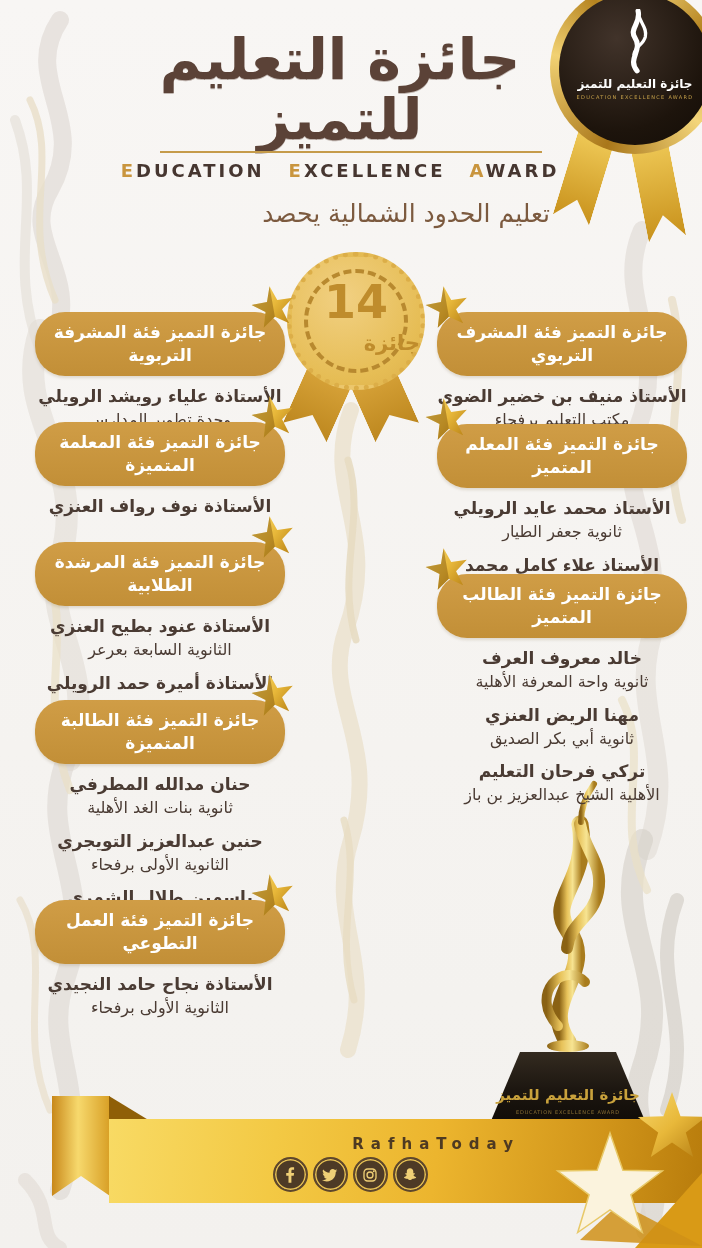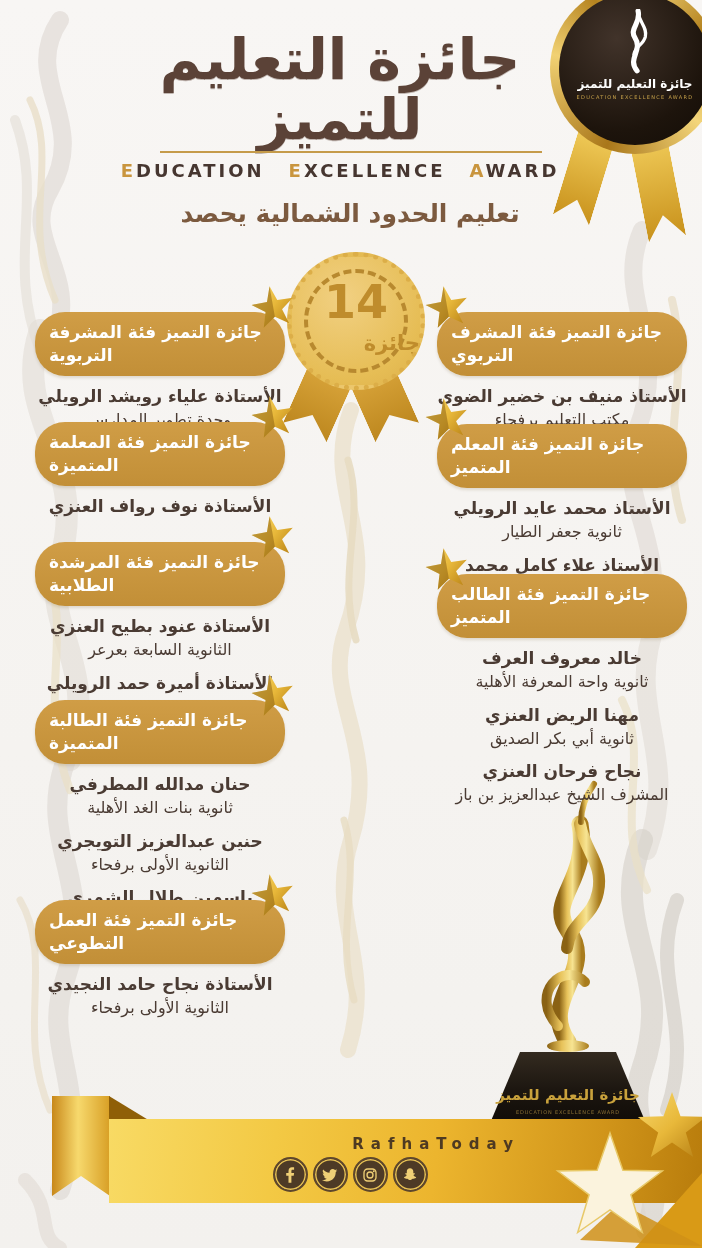--- a/index.html
+++ b/index.html
@@ -28,40 +28,40 @@
   .badge-ribbon.r{right:26px;top:130px;height:110px;transform:rotate(-11deg)}
   
   .title-ar{position:absolute;top:30px;left:80px;width:520px;text-align:center;z-index:2;
     font-size:57px;font-weight:bold;color:#5b4237;direction:rtl;line-height:1.05;
     text-shadow:0 1px 0 rgba(91,66,55,.35);}
   .title-line{position:absolute;top:151px;left:160px;width:382px;height:2px;background:#c59b4a;z-index:2}
   .title-en{position:absolute;top:160px;left:70px;width:540px;text-align:center;z-index:2;
     font-size:18px;font-weight:bold;letter-spacing:3px;color:#463630;white-space:nowrap}
   .en-word{margin:0 12px}
   .gold-init{color:#c9953e}
-  .subtitle{position:absolute;top:199px;left:150px;width:400px;text-align:center;z-index:2;
-    font-size:25px;font-weight:bold;color:#7c5a3f;direction:rtl}
+  .subtitle{position:absolute;top:199px;left:150px;width:400px;z-index:2;
+    font-size:25px;font-weight:normal;color:#7c5a3f;direction:rtl}
   
   .medal{position:absolute;left:281px;top:252px;width:140px;height:195px;z-index:2}
   .medal-ribbon{position:absolute;width:48px;height:80px;top:104px;
     background:linear-gradient(180deg,#dfab41,#bd871e);
     clip-path:polygon(0 0,100% 0,100% 100%,50% 76%,0 100%);z-index:1}
   .medal-ribbon.l{left:16px;transform:rotate(24deg)}
   .medal-ribbon.r{right:16px;transform:rotate(-24deg)}
   .medal-disc{position:absolute;left:0;top:0;width:128px;height:128px;margin:0 6px;border-radius:50%;
     border:5px dotted #dcae48;background:radial-gradient(circle at 40% 32%,#f1d082,#e6bd55 70%,#ddb04a);z-index:2}
   .medal-laurel{position:absolute;inset:12px;border:4px dashed #b8892f;border-radius:50%}
   .medal-num{position:absolute;top:22px;width:100%;text-align:center;
     font-size:46px;font-weight:bold;color:#bf8c2c;line-height:1}
   .medal-word{position:absolute;top:74px;width:100%;
     font-size:21px;font-weight:bold;color:#bf8c2c;direction:rtl}
   
   .category{position:absolute;width:250px;z-index:3}
   .banner{position:relative;background:linear-gradient(180deg,#d09d46,#c28f37);color:#ffffff;
-    font-weight:bold;font-size:17px;text-align:left;border-radius:30px;
+    font-weight:bold;font-size:17px;text-align:center;border-radius:30px;
     padding:9px 14px;line-height:1.35;direction:rtl;box-shadow:0 2px 3px rgba(90,60,10,.15);z-index:2}
   .cat-star{position:absolute;top:-30px;width:48px;height:48px;z-index:3}
   .cat-star svg{transform:rotate(-10deg)}
   .col-left .cat-star{right:-12px}
   .col-right .cat-star{left:-14px}
   .winners{margin-top:9px;direction:rtl}
   .winner{text-align:center;margin-bottom:11px;color:#4a3b33}
   .wname{font-weight:bold;font-size:17px;line-height:1.35}
   .wschool{font-size:16px;margin-top:2px;line-height:1.3}
   
@@ -306,22 +306,22 @@
     <div class="winners">
       <div class="winner">
         <div class="wname">خالد معروف العرف</div>
         <div class="wschool">ثانوية واحة المعرفة الأهلية</div>
       </div>
       <div class="winner">
         <div class="wname">مهنا الريض العنزي</div>
         <div class="wschool">ثانوية أبي بكر الصديق</div>
       </div>
       <div class="winner">
-        <div class="wname">نجاح فرحان العنزي</div>
-        <div class="wschool">المشرف الشيخ عبدالعزيز بن باز</div>
+        <div class="wname">تركي فرحان التعليم</div>
+        <div class="wschool">الأهلية الشيخ عبدالعزيز بن باز</div>
       </div>
     </div>
   </section>
 
   <svg class="trophy" width="205" height="365" viewBox="0 0 205 365">
     <g fill="none" stroke="url(#trophygrad)" stroke-linecap="round">
       <path d="M100,262 C70,220 130,192 100,150 C78,119 122,102 112,44" stroke-width="17"></path>
       <path d="M112,44 C117,72 136,84 130,112 C125,138 102,142 99,168" stroke-width="12"></path>
       <path d="M90,246 C60,214 96,180 117,202" stroke-width="10"></path>
       <path d="M113,42 C113,26 119,14 126,4" stroke-width="6"></path>

